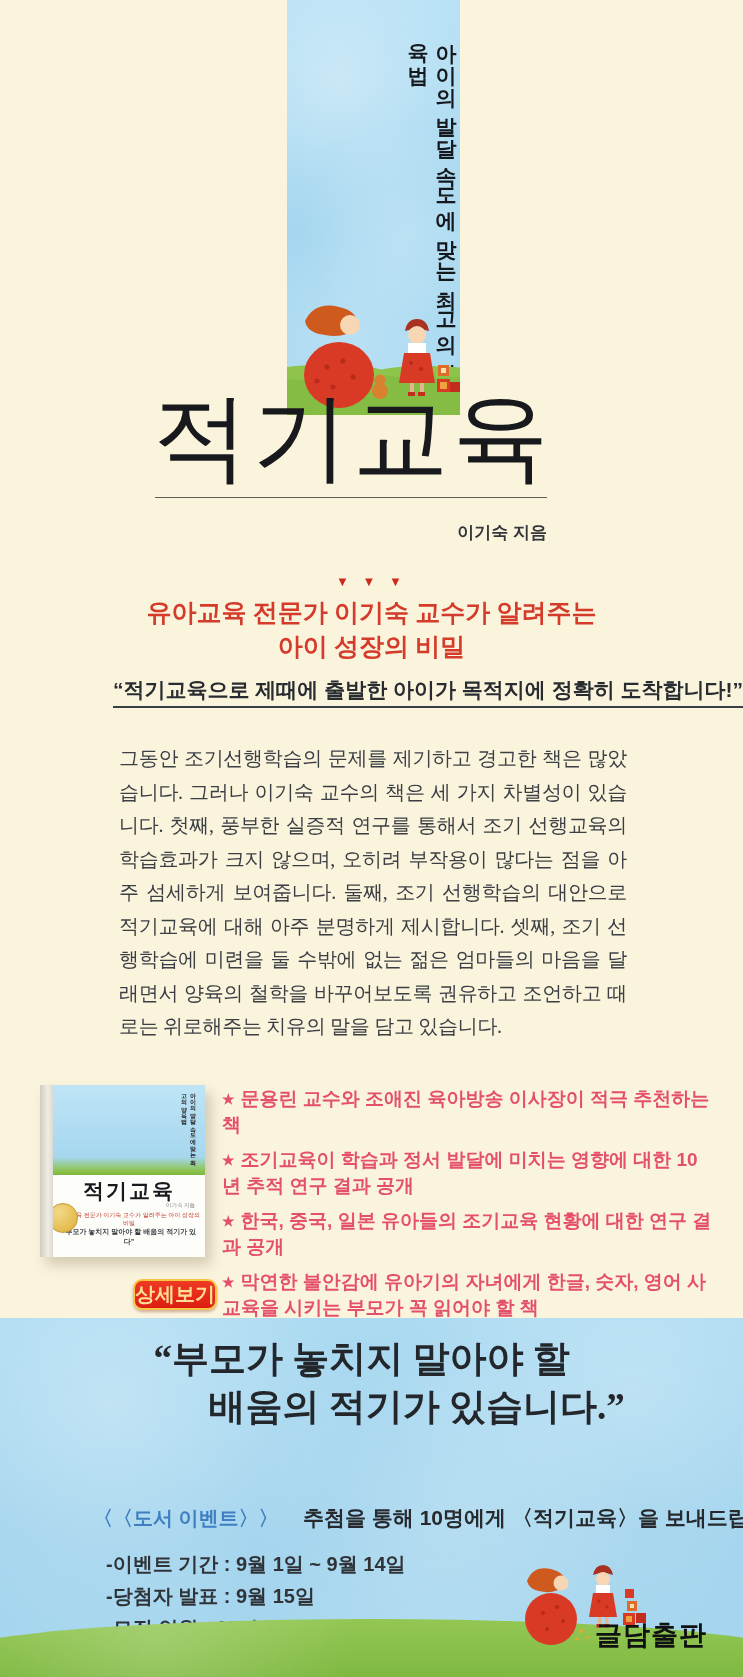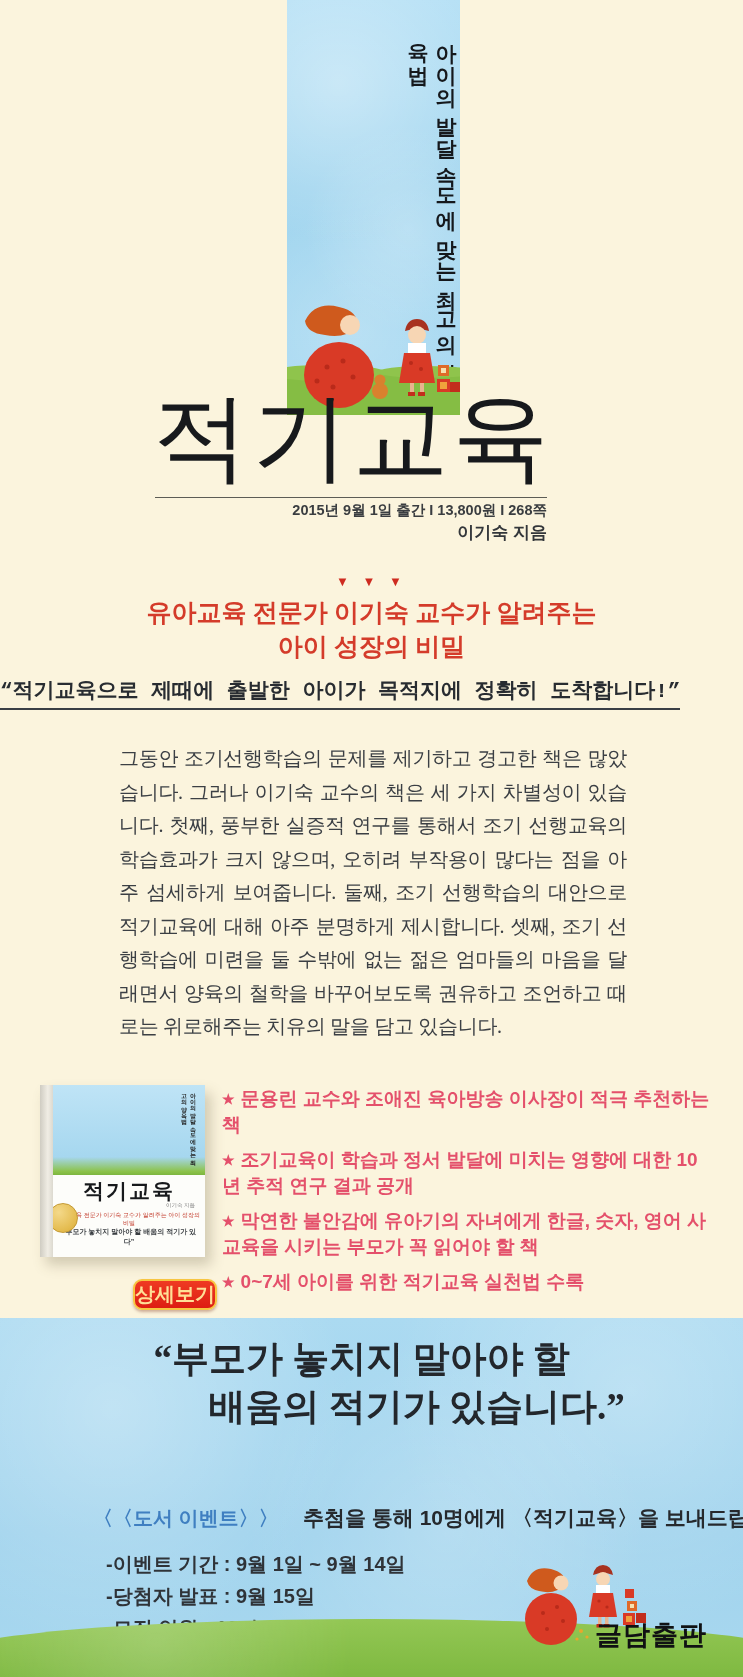--- a/index.html
+++ b/index.html
@@ -52,21 +52,21 @@
     text-align: center; font-size: 13px; letter-spacing: 5px; color: #ce2b20;
   }
   .red-heading {
     position: absolute; left: 0; width: 100%;
     text-align: center; font-family: "Liberation Serif", serif;
     font-size: 25px; font-weight: 600; color: #d43b2a; white-space: nowrap;
   }
   .red-heading.l1 { top: 596px; }
   .red-heading.l2 { top: 630px; }
   .intro-quote {
-    position: absolute; left: 0; top: 676px; width: 100%; text-align: left; font-family: Liberation Mono, monospace;
+    position: absolute; left: 0; top: 676px; width: 100%; text-align: right;
   }
   .intro-quote span {
     font-size: 21px; font-weight: 700; color: #282c31;
     border-bottom: 2px solid #3a3f45; padding-bottom: 5px; white-space: nowrap;
   }
 
   
   .paragraph-block { position: absolute; left: 119px; top: 742px; width: 508px; }
   .paragraph {
     font-family: "Liberation Serif", "DejaVu Serif", serif;
@@ -184,21 +184,20 @@
       <rect x="150" y="96" width="13" height="13" fill="#d93a26"></rect>
         <rect x="153" y="99" width="7" height="7" fill="#f0a23c"></rect>
       <rect x="151" y="82" width="11" height="11" fill="#e06a28"></rect>
         <rect x="154" y="85" width="5" height="5" fill="#f6e2b0"></rect>
       <rect x="163" y="99" width="10" height="10" fill="#c22d1c"></rect>
     </svg>
   </div>
 
   <div class="book-title">적기교육</div>
   <div class="title-rule"></div>
-  <div class="pub-info">2015년 9월 1일 출간 I 13,800원 I 268쪽</div>
   <div class="author">이기숙 지음</div>
 
   <div class="triangles">▼ ▼ ▼</div>
   <div class="red-heading l1">유아교육 전문가 이기숙 교수가 알려주는</div>
   <div class="red-heading l2">아이 성장의 비밀</div>
   <div class="intro-quote">
     <span>“적기교육으로 제때에 출발한 아이가 목적지에 정확히 도착합니다!”</span>
   </div>
 
   <div class="paragraph-block">
@@ -215,20 +214,21 @@
       <div class="cover-subtitle">유아교육 전문가 이기숙 교수가 알려주는 아이 성장의 비밀</div>
       <div class="cover-quote">“부모가 놓치지 말아야 할 배움의 적기가 있다”</div>
       <div class="cover-badge"></div>
     </div>
   </div>
   <div class="detail-button">상세보기</div>
 
   <ul class="bullets">
     <li><span class="star">★</span><span>문용린 교수와 조애진 육아방송 이사장이 적극 추천하는 책</span></li>
     <li><span class="star">★</span><span>조기교육이 학습과 정서 발달에 미치는 영향에 대한 10년 추적 연구 결과 공개</span></li>
+    <li><span class="star">★</span><span>한국, 중국, 일본 유아들의 조기교육 현황에 대한 연구 결과 공개</span></li>
     <li><span class="star">★</span><span>막연한 불안감에 유아기의 자녀에게 한글, 숫자, 영어 사교육을 시키는 부모가 꼭 읽어야 할 책</span></li>
     <li><span class="star">★</span><span>0~7세 아이를 위한 적기교육 실천법 수록</span></li>
   </ul>
 
   <div class="bottom">
     <div class="big-quote l1">“부모가 놓치지 말아야 할</div>
     <div class="big-quote l2">배움의 적기가 있습니다.”</div>
 
     <div class="event-row">
       <span class="event-label">〈〈도서 이벤트〉〉</span>

